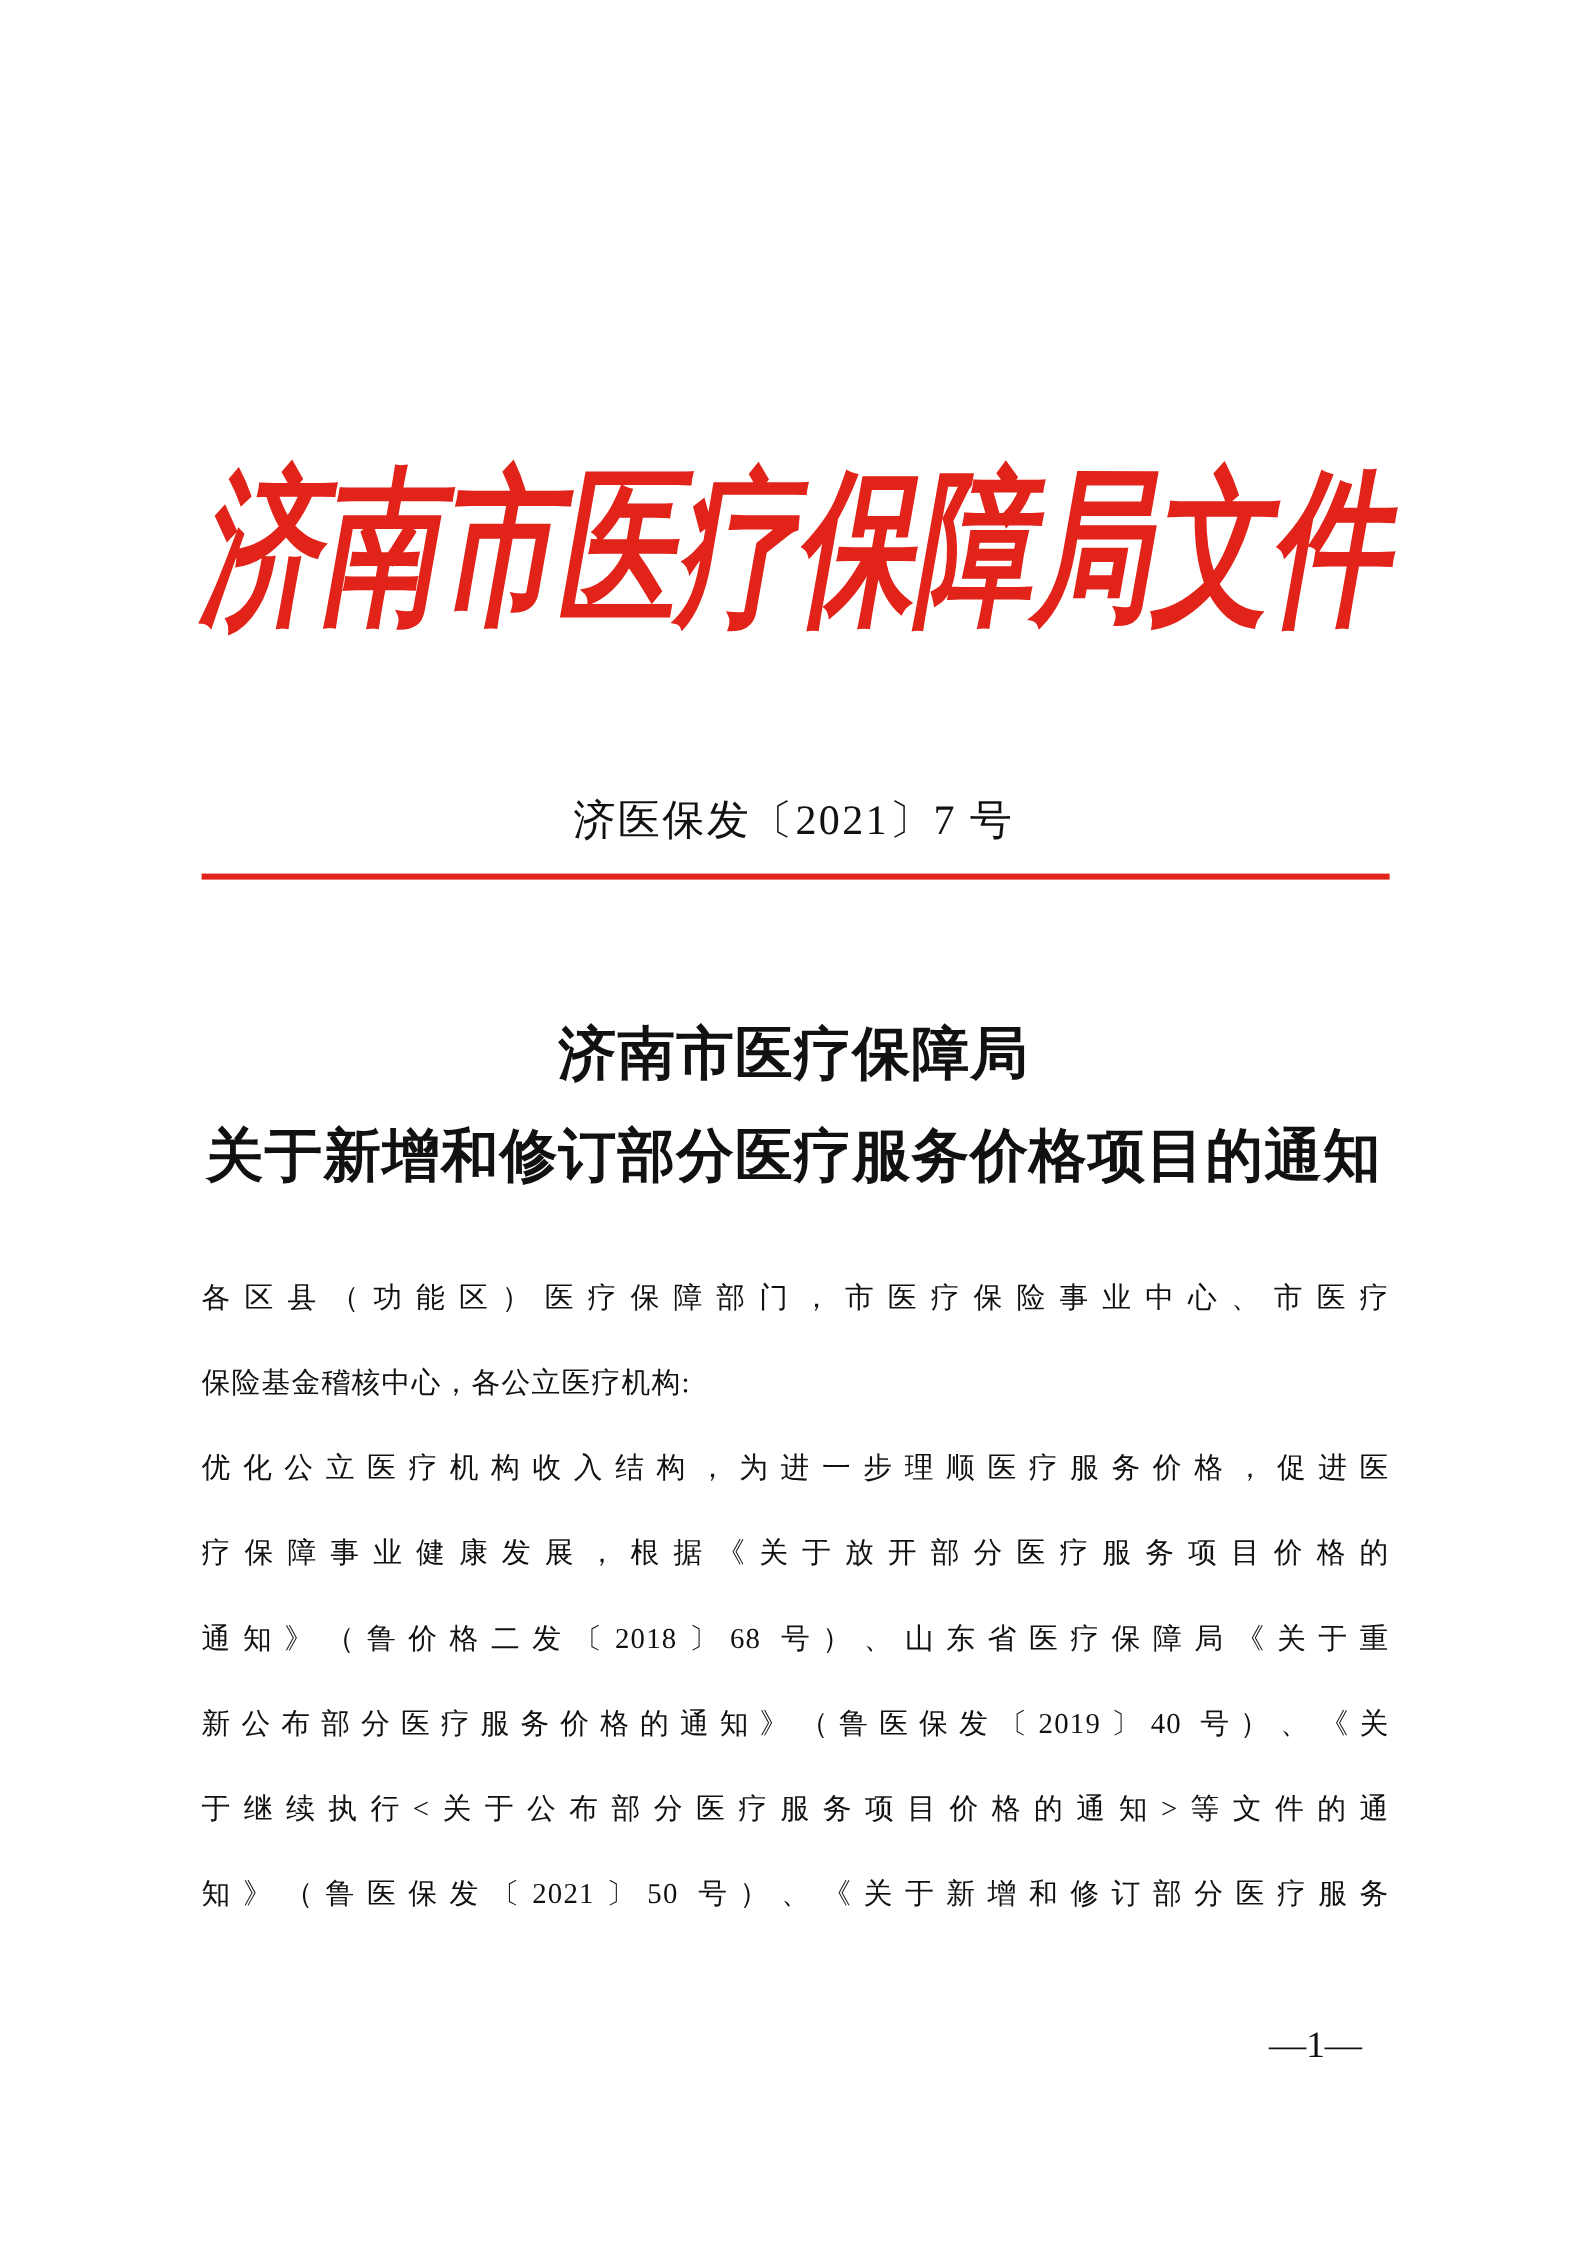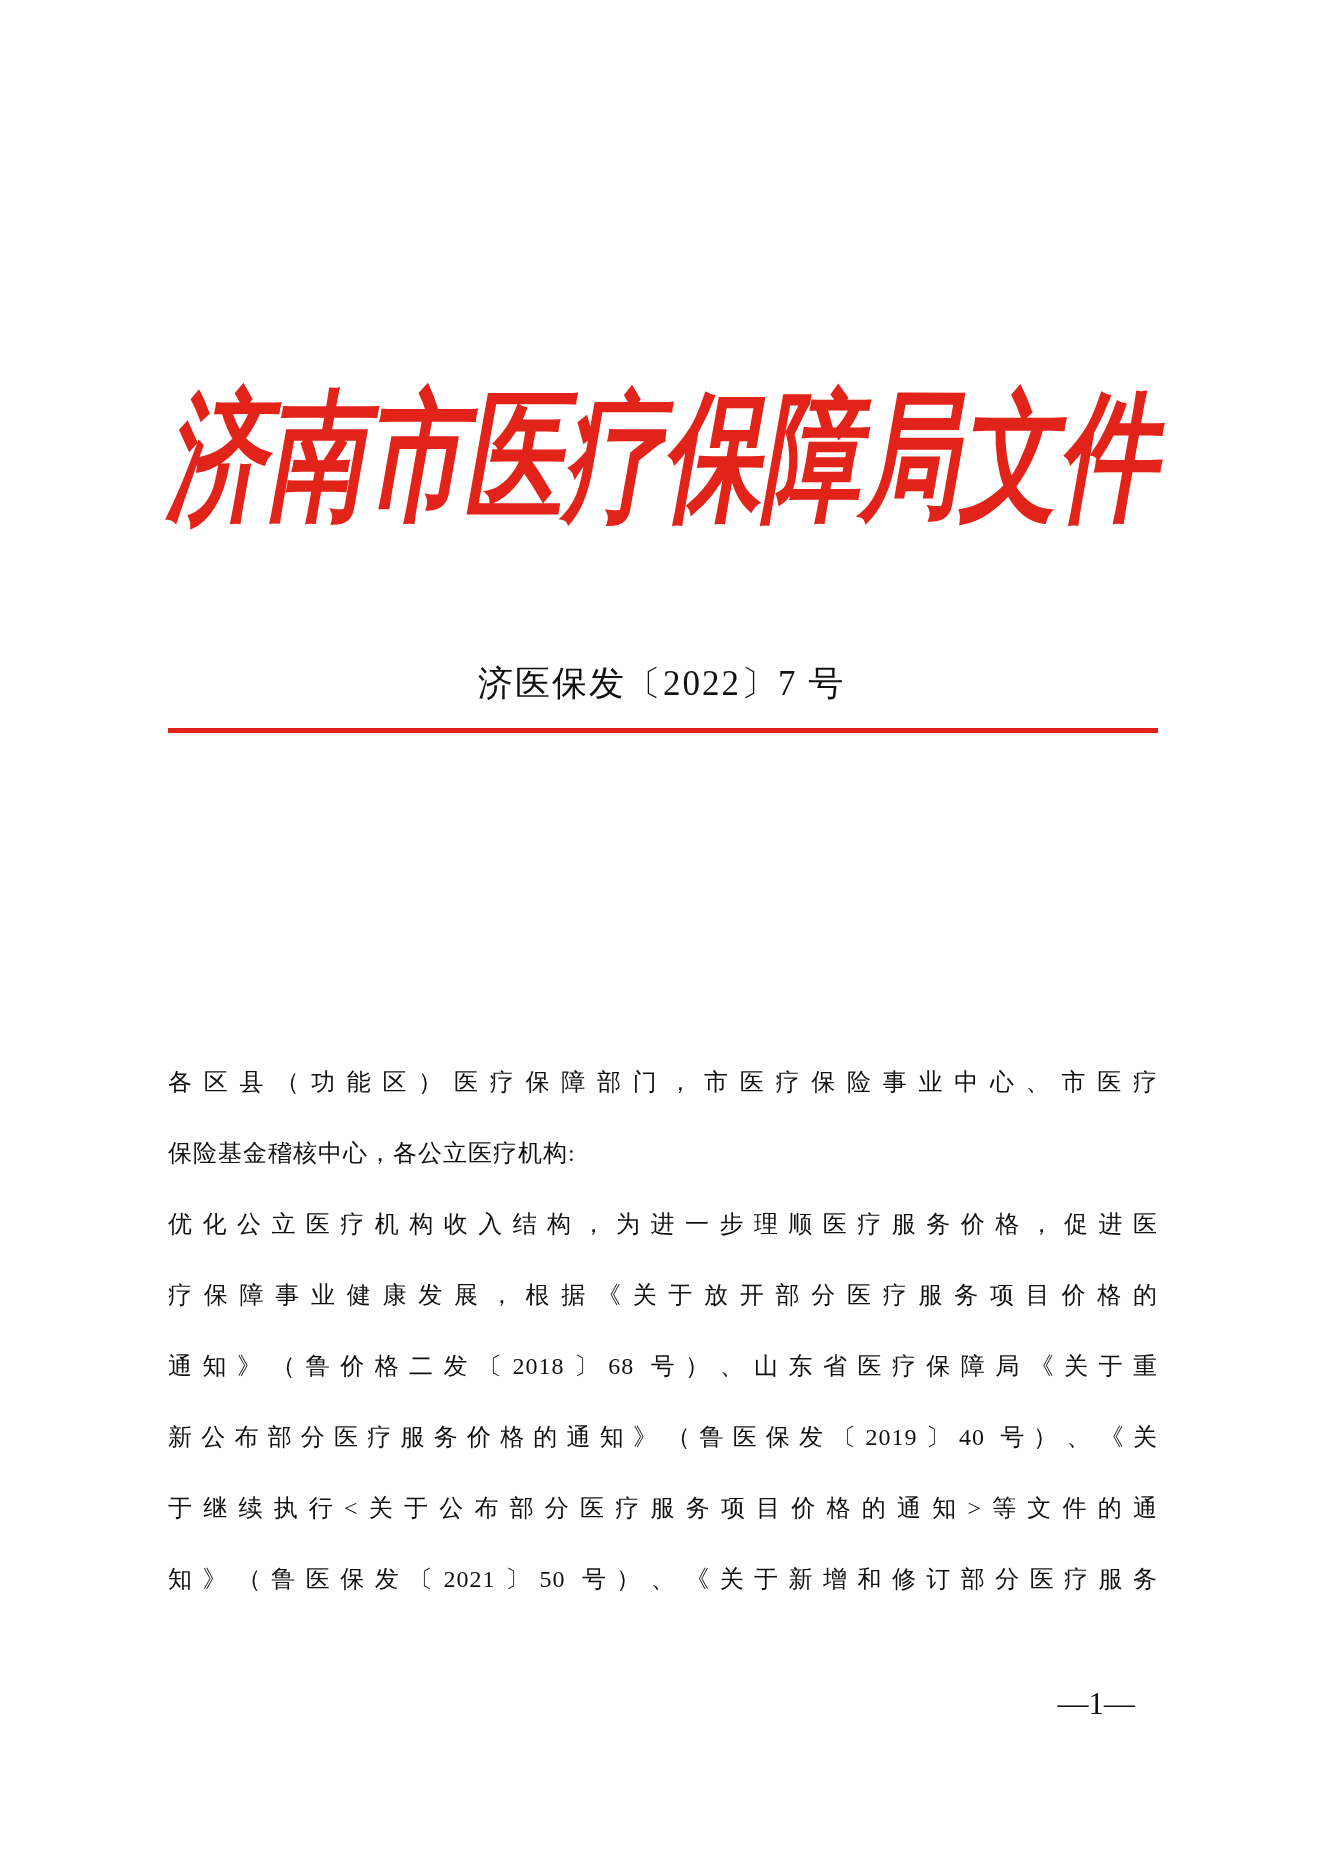--- a/index.html
+++ b/index.html
@@ -113,24 +113,28 @@
 </style>
 </head>
 <body>
 
 <div class="page">
 
   <div class="header-banner">
     <span class="banner-text">济南市医疗保障局文件</span>
   </div>
 
-  <div class="doc-number">济医保发〔2022〕7 号</div>
+  <div class="doc-number">济医保发〔2021〕7 号</div>
 
   <div class="red-rule"></div>
 
+  <div class="doc-title">
+    <div>济南市医疗保障局</div>
+    <div>关于新增和修订部分医疗服务价格项目的通知</div>
+  </div>
 
   <div class="body-block">
     <div class="body-line">各区县（功能区）医疗保障部门，市医疗保险事业中心、市医疗</div>
     <div class="body-line flush-left">保险基金稽核中心，各公立医疗机构:</div>
     <div class="body-line">优化公立医疗机构收入结构，为进一步理顺医疗服务价格，促进医</div>
     <div class="body-line">疗保障事业健康发展，根据《关于放开部分医疗服务项目价格的</div>
     <div class="body-line">通知》（鲁价格二发〔2018〕68 号）、山东省医疗保障局《关于重</div>
     <div class="body-line">新公布部分医疗服务价格的通知》（鲁医保发〔2019〕40 号）、《关</div>
     <div class="body-line">于继续执行&lt;关于公布部分医疗服务项目价格的通知&gt;等文件的通</div>
     <div class="body-line">知》（鲁医保发〔2021〕50 号）、《关于新增和修订部分医疗服务</div>

